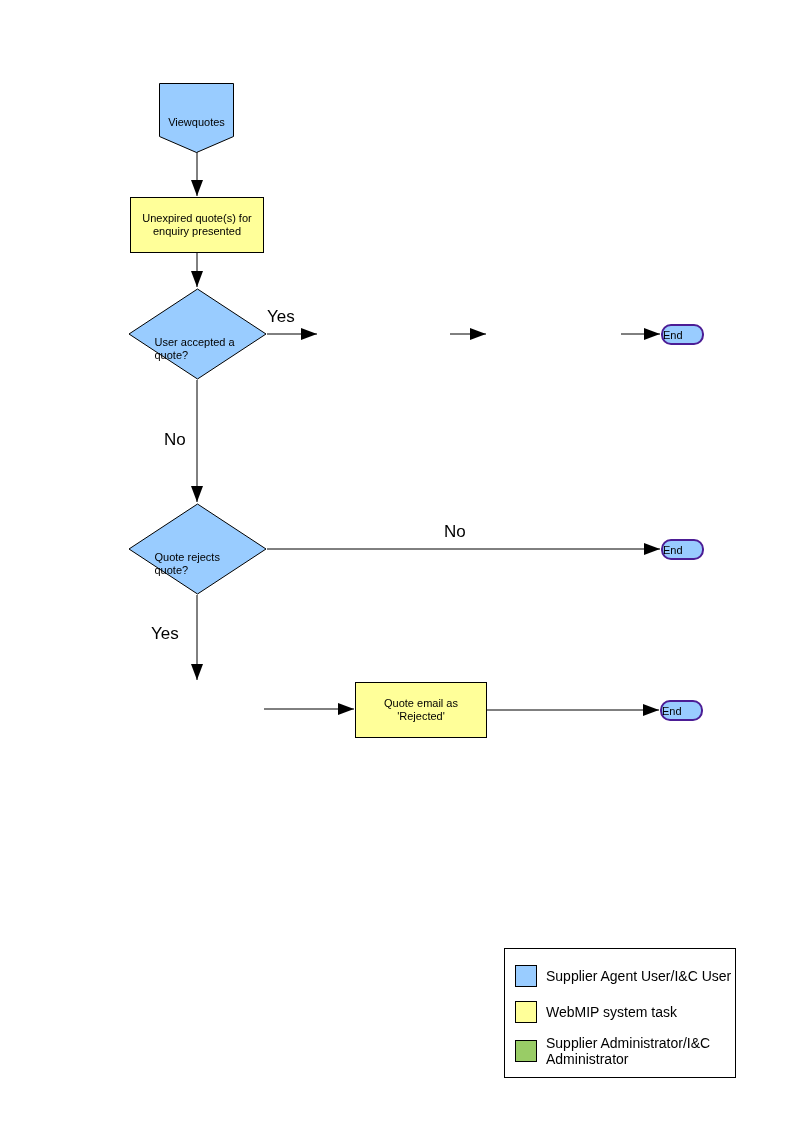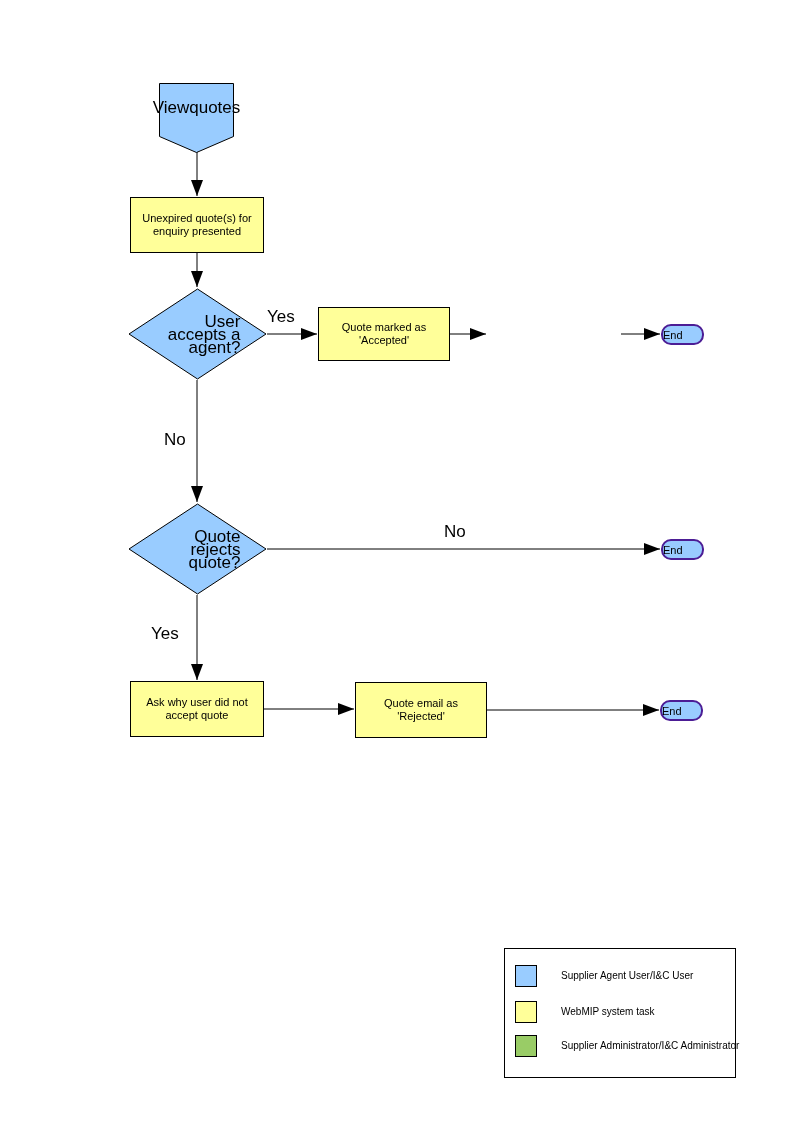--- a/index.html
+++ b/index.html
@@ -25,23 +25,24 @@
 
   .shape-svg { position: absolute; left: 0; top: 0; width: 100%; height: 100%; }
 
   .node-text {
     position: relative;
     z-index: 1;
     width: 100%; height: 100%;
     display: flex;
     align-items: center;
     justify-content: center;
-    text-align: right;
-    font-size: 17px;
+    text-align: left;
+    font-size: 11px;
     line-height: 13px;
+    margin-top: 15px;
   }
 
   .box {
     background: #FFFF99;
     border: 1px solid #000000;
     display: flex;
     align-items: center;
     justify-content: center;
     text-align: center;
     font-size: 11px;
@@ -92,22 +93,22 @@
   .legend-row.row-3 { top: 86px; }
   .swatch {
     width: 22px; height: 22px;
     border: 1px solid #000000;
     flex: 0 0 auto;
   }
   .swatch-blue   { background: #99CCFF; }
   .swatch-yellow { background: #FFFF99; }
   .swatch-green  { background: #99CC66; }
   .legend-label {
-    margin-left: 24px;
-    font-size: 10px;
+    margin-left: 9px;
+    font-size: 14px;
     line-height: 16px;
     width: 188px;
   }
 </style>
 </head>
 <body>
 
 <div class="canvas">
 
   <svg class="edges">
@@ -137,49 +138,43 @@
 
   <div class="node box" style="left:130px; top:197px; width:134px; height:56px;">
     <span>Unexpired quote(s) for enquiry presented</span>
   </div>
 
   <div class="node" style="left:128px; top:288px; width:139px; height:92px;">
     <svg class="shape-svg" viewBox="0 0 139 92">
       <polygon class="diamond-fill" points="69.5,1 138,46 69.5,91 1,46"></polygon>
     </svg>
     <div class="node-text">
-      <span class="diamond-constrain">User accepts a agent?</span>
-    </div>
-  </div>
-
-  <div class="node box" style="left:318px; top:307px; width:132px; height:54px;">
-    <span>Quote  marked as 'Accepted'</span>
-  </div>
+      <span class="diamond-constrain">User accepted a quote?</span>
+    </div>
+  </div>
+
 
 
   <div class="node terminator" style="left:661px; top:324px; width:43px; height:21px;">
     <span>End</span>
   </div>
 
   <div class="node" style="left:128px; top:503px; width:139px; height:92px;">
     <svg class="shape-svg" viewBox="0 0 139 92">
       <polygon class="diamond-fill" points="69.5,1 138,46 69.5,91 1,46"></polygon>
     </svg>
     <div class="node-text">
       <span class="diamond-constrain">Quote rejects quote?</span>
     </div>
   </div>
 
   <div class="node terminator" style="left:661px; top:539px; width:43px; height:21px;">
     <span>End</span>
   </div>
 
-  <div class="node box" style="left:130px; top:681px; width:134px; height:56px;">
-    <span>Ask why user did not accept quote</span>
-  </div>
 
   <div class="node box" style="left:355px; top:682px; width:132px; height:56px;">
     <span>Quote  email as 'Rejected'</span>
   </div>
 
   <div class="node terminator" style="left:660px; top:700px; width:43px; height:21px;">
     <span>End</span>
   </div>
 
   <div class="edge-label" style="left:267px; top:304px;">Yes</div>

